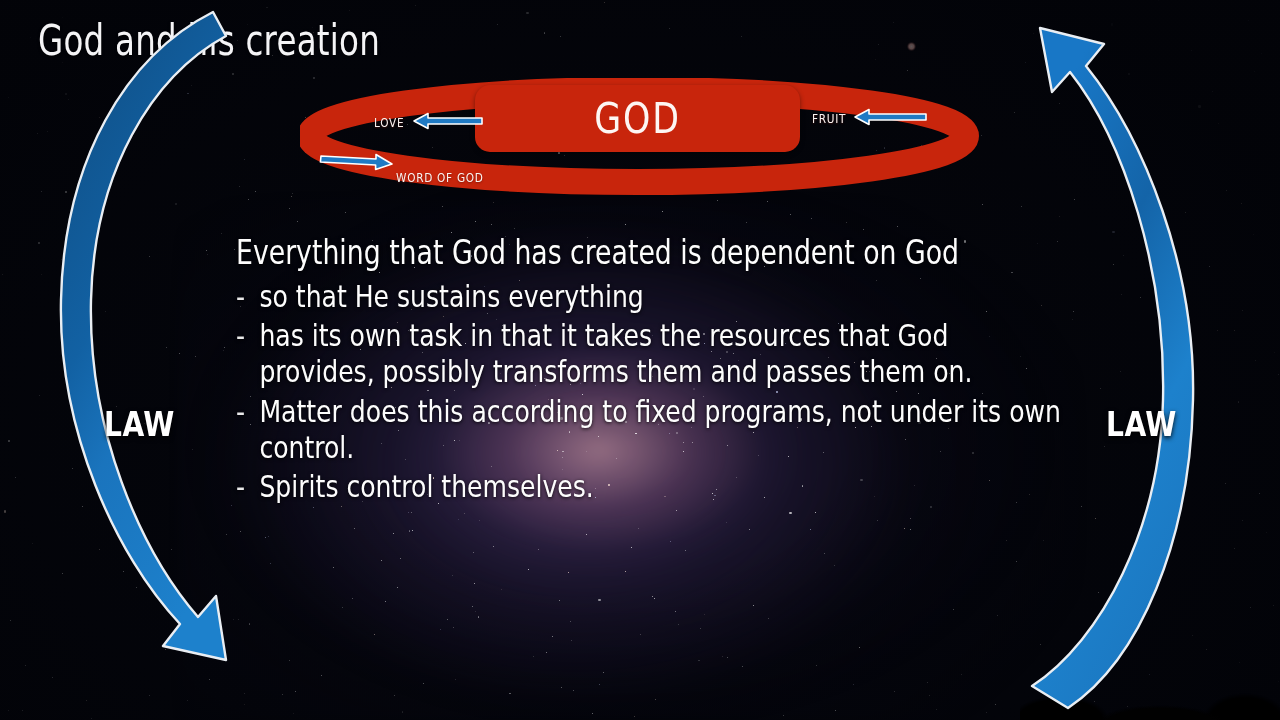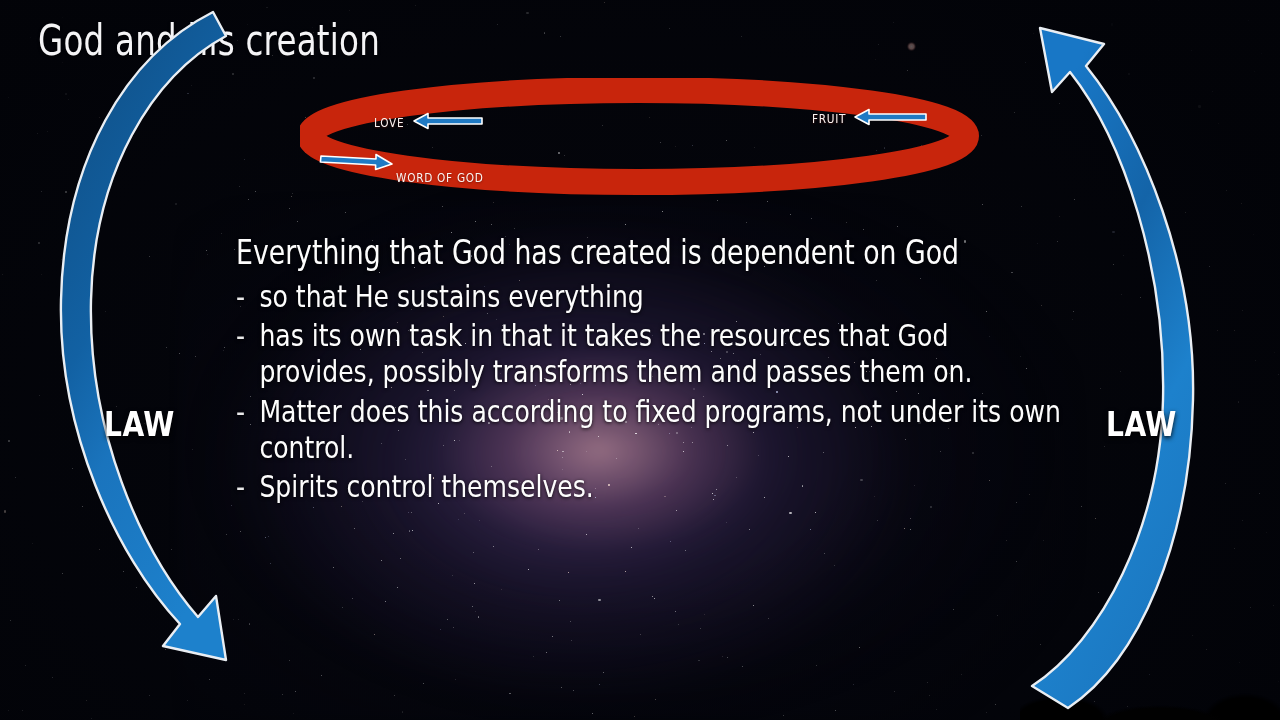--- a/index.html
+++ b/index.html
@@ -620,20 +620,23 @@
   <div class="treeline"></div>
 
   <div id="title">God and his creation</div>
 
   <div id="god-diagram">
 
     <svg width="690" height="122" viewBox="0 0 690 122">
       <ellipse cx="338" cy="58" rx="328" ry="46" fill="none" stroke="#c8250c" stroke-width="26"></ellipse>
     </svg>
 
+    <div id="god-box">
+      <div id="god-text">GOD</div>
+    </div>
 
     <div class="dlabel" style="left:74px;top:37px;">LOVE</div>
     <svg style="left:112px;top:33px;" width="72" height="20" viewBox="0 0 72 20">
       <path d="M2,10 L16,2.5 L16,7 L70,7 L70,13 L16,13 L16,17.5 Z" fill="#1f7ac4" stroke="#ffffff" stroke-width="1.6" stroke-linejoin="round"></path>
     </svg>
 
     <div class="dlabel" style="left:512px;top:33px;">FRUIT</div>
     <svg style="left:553px;top:29px;" width="75" height="20" viewBox="0 0 75 20">
       <path d="M2,10 L16,2.5 L16,7 L73,7 L73,13 L16,13 L16,17.5 Z" fill="#1f7ac4" stroke="#ffffff" stroke-width="1.6" stroke-linejoin="round"></path>
     </svg>

